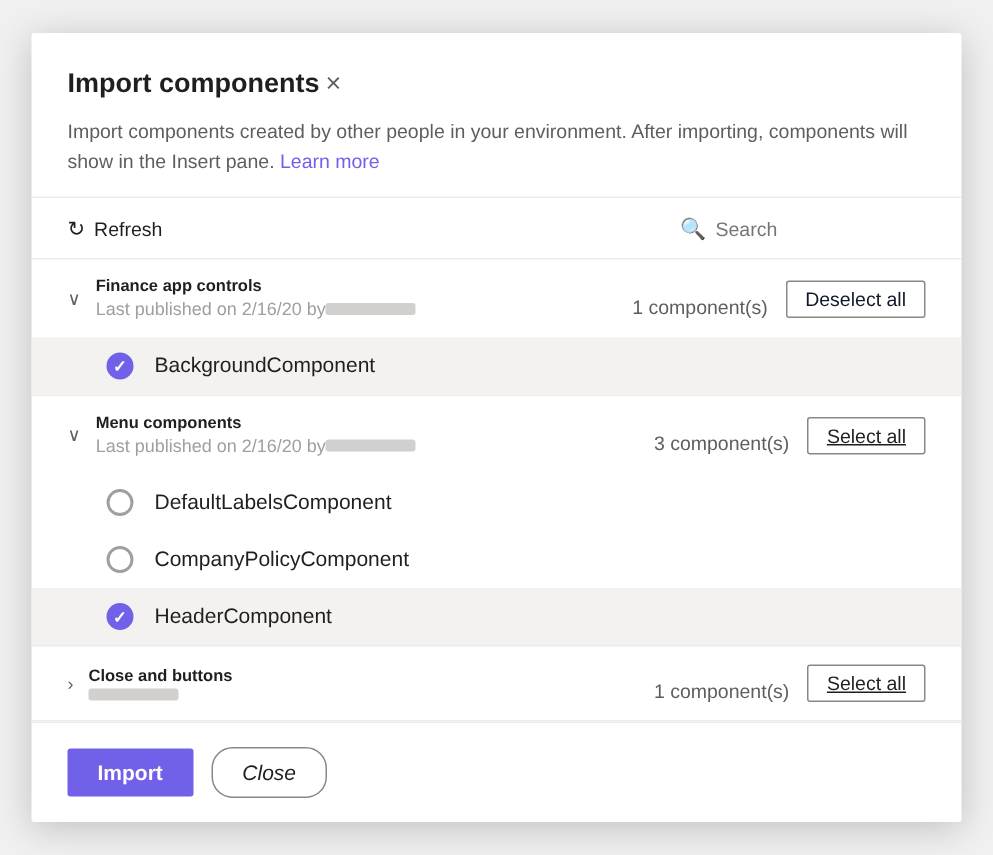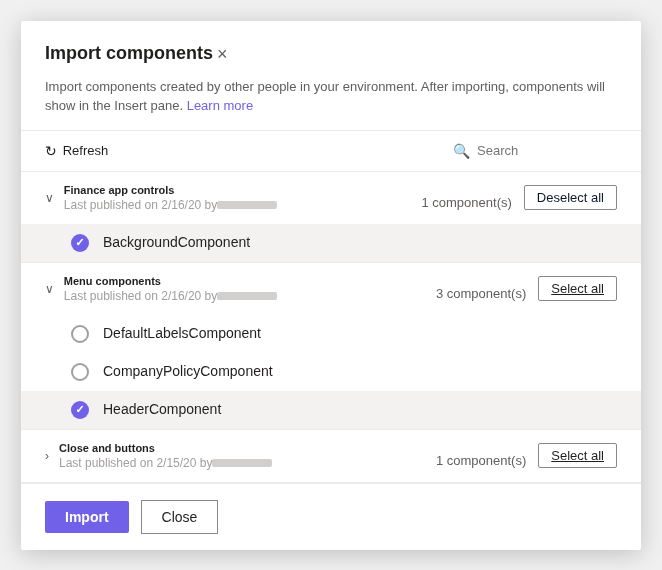--- a/index.html
+++ b/index.html
@@ -213,24 +213,25 @@
       border-radius: 2px;
       padding: 8px 20px;
       font-size: 14px;
       cursor: pointer;
       font-weight: 600;
     }
     .close-footer-btn {
       background: #fff;
       color: #201f1e;
       border: 1px solid #8a8886;
-      border-radius: 0;
+      border-radius: 14px;
       padding: 8px 20px;
       font-size: 14px;
       cursor: pointer;
+      font-style: italic;
     }
     .chevron-down { font-size: 12px; }
     .chevron-right { font-size: 12px; }
     .refresh-icon {
       display: inline-block;
       font-size: 14px;
     }
     .search-mag {
       font-size: 14px;
       color: #605e5c;
@@ -323,21 +324,20 @@
     </div>
 
     <div class="group">
       <div class="group-header">
         <button class="group-toggle">
           <span class="chevron-right">›</span>
         </button>
         <div class="group-info">
           <div class="group-name">Close and buttons</div>
           <div class="group-meta">
-            <span>Last published on 2/15/20 by</span>
             <span class="author-placeholder"></span>
           </div>
         </div>
         <div class="group-actions">
           <span class="component-count">1 component(s)</span>
           <button class="select-all-btn">Select all</button>
         </div>
       </div>
     </div>
 

